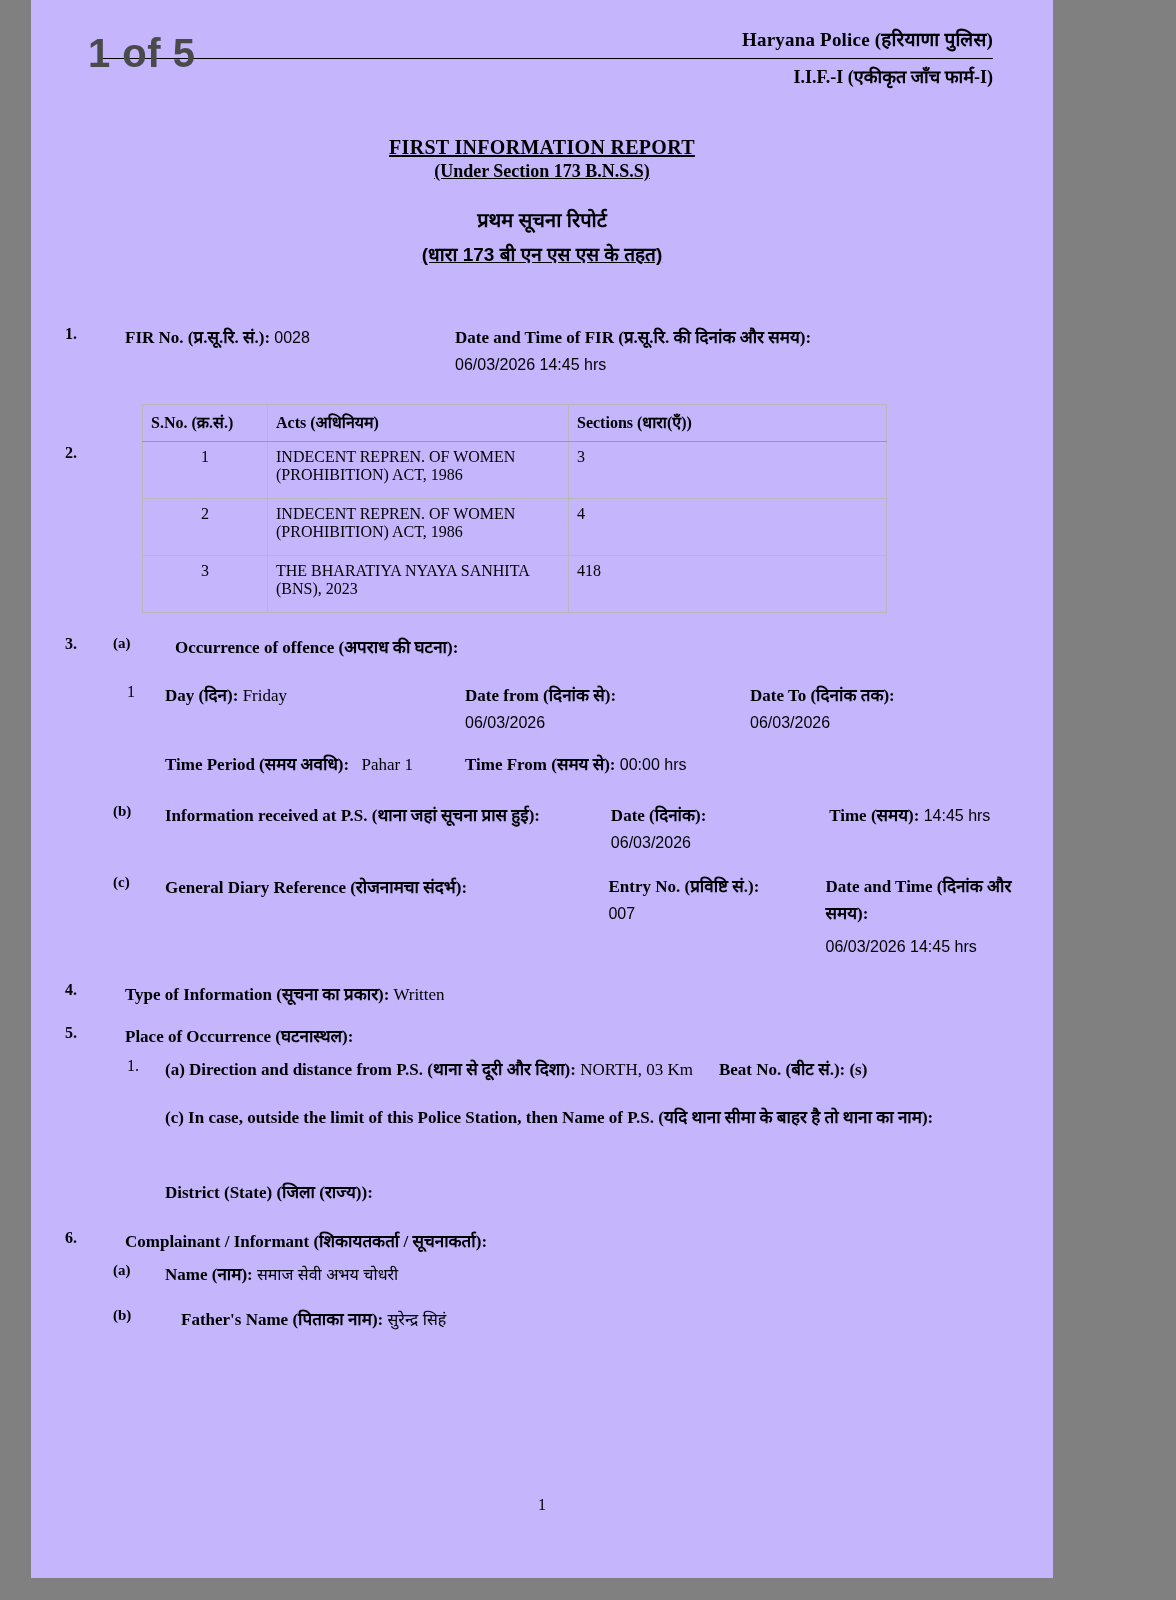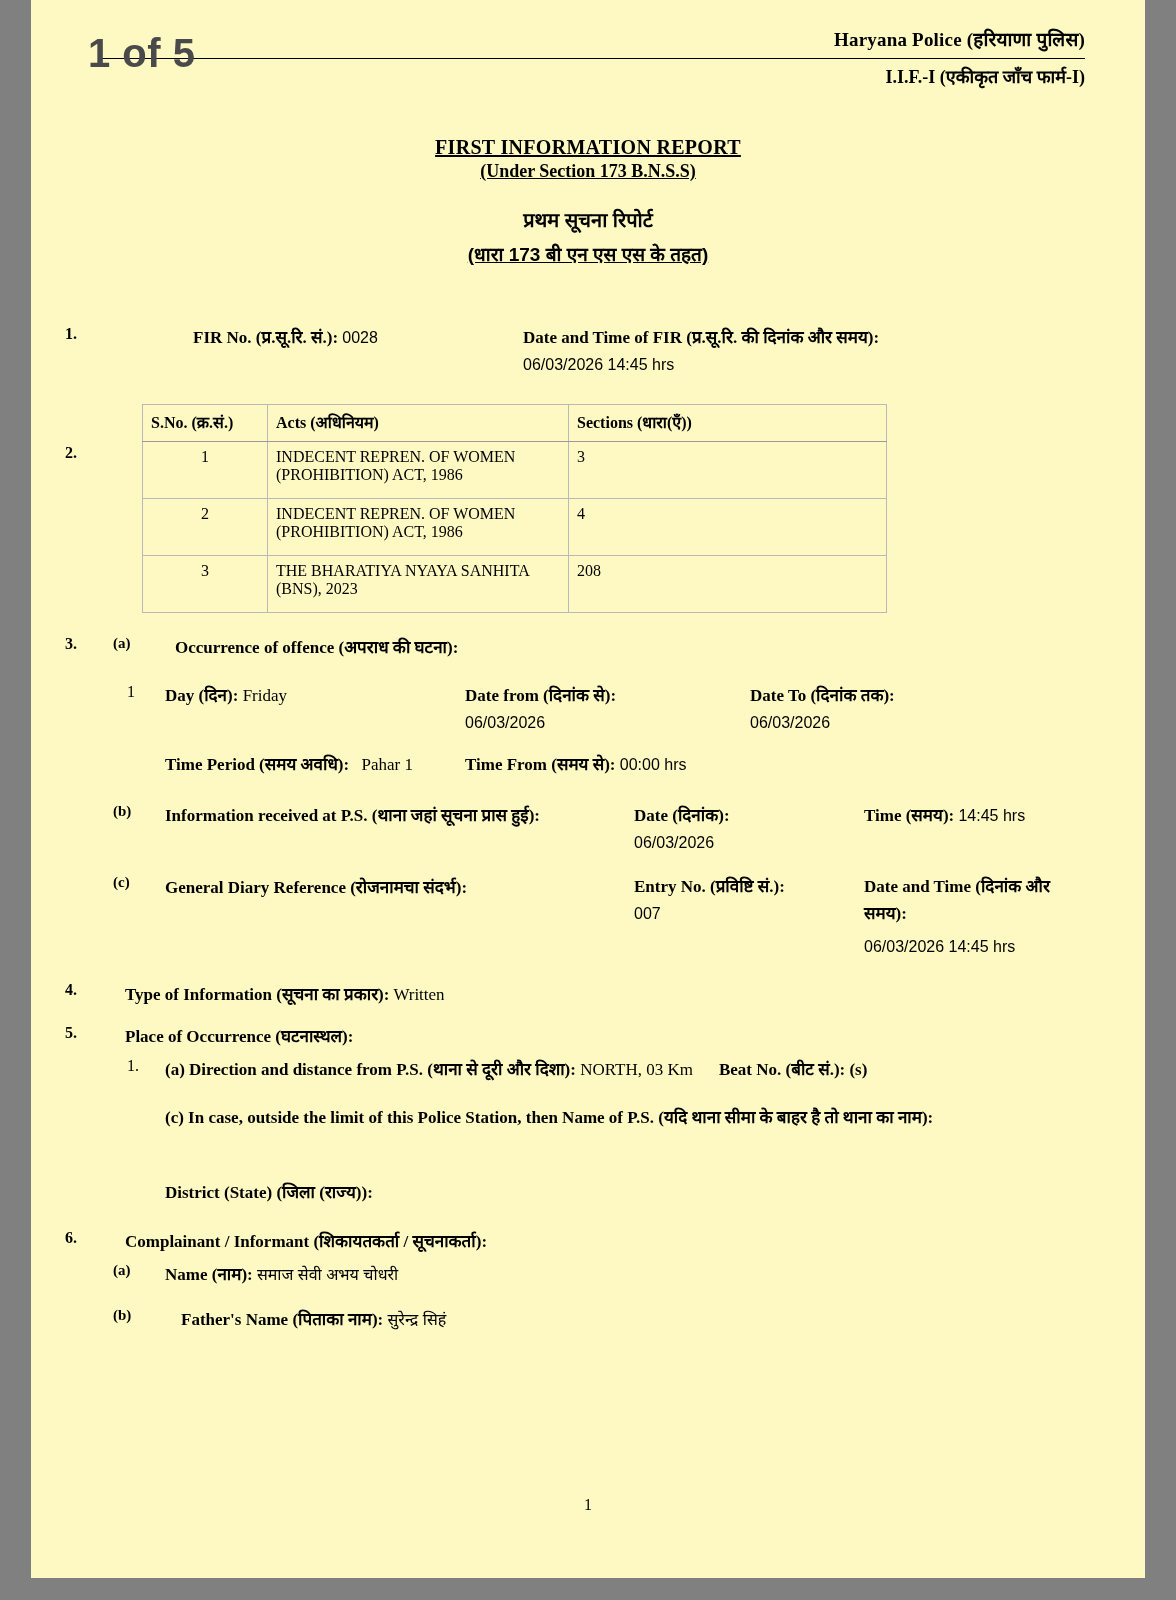--- a/index.html
+++ b/index.html
@@ -10,23 +10,23 @@
   body {
     width: 1176px;
     height: 1600px;
     font-family: "Liberation Serif", serif;
     overflow: hidden;
   }
   .page {
     position: absolute;
     left: 31px;
     top: 0;
-    width: 1114px;
+    width: 1022px;
     height: 1578px;
-    background: #fef9c3;
+    background: #c4b5fd;
     overflow: hidden;
   }
   .page-overlay-label {
     position: absolute;
     left: 57px;
     top: 31px;
     font-family: "Liberation Sans", sans-serif;
     font-size: 40px;
     font-weight: 700;
     color: #4a4a4a;
@@ -104,21 +104,21 @@
     font-family: "Liberation Sans", sans-serif;
     font-weight: normal;
     font-size: 16px;
   }
   
   #sec1 { margin-top: 58px; }
   .s1-row { display: flex; }
   .s1-c1 { width: 330px; }
   .s1-c2 { width: 300px; }
   .s1-c3 { width: 240px; }
-  .s1-row2 { display: flex; margin-top: 26px; justify-content: center; }
+  .s1-row2 { display: flex; margin-top: 26px; }
   
   .acts-wrap {
     margin-top: 30px;
     margin-left: 77px;
     width: 745px;
   }
   table.acts {
     border-collapse: collapse;
     width: 100%;
     font-size: 16px;
@@ -213,21 +213,21 @@
               <td>3</td>
             </tr>
             <tr>
               <td class="sno">2</td>
               <td class="acts-col">INDECENT REPREN. OF WOMEN (PROHIBITION) ACT, 1986</td>
               <td>4</td>
             </tr>
             <tr>
               <td class="sno">3</td>
               <td class="acts-col">THE BHARATIYA NYAYA SANHITA (BNS), 2023</td>
-              <td>208</td>
+              <td>418</td>
             </tr>
           </tbody>
         </table>
       </div>
     </div>
 
     <div class="sec" id="sec3">
       <span class="num">3.</span>
       <span class="s3-sub">(a)</span>
       <div class="occ-label">Occurrence of offence (अपराध की घटना):</div>

